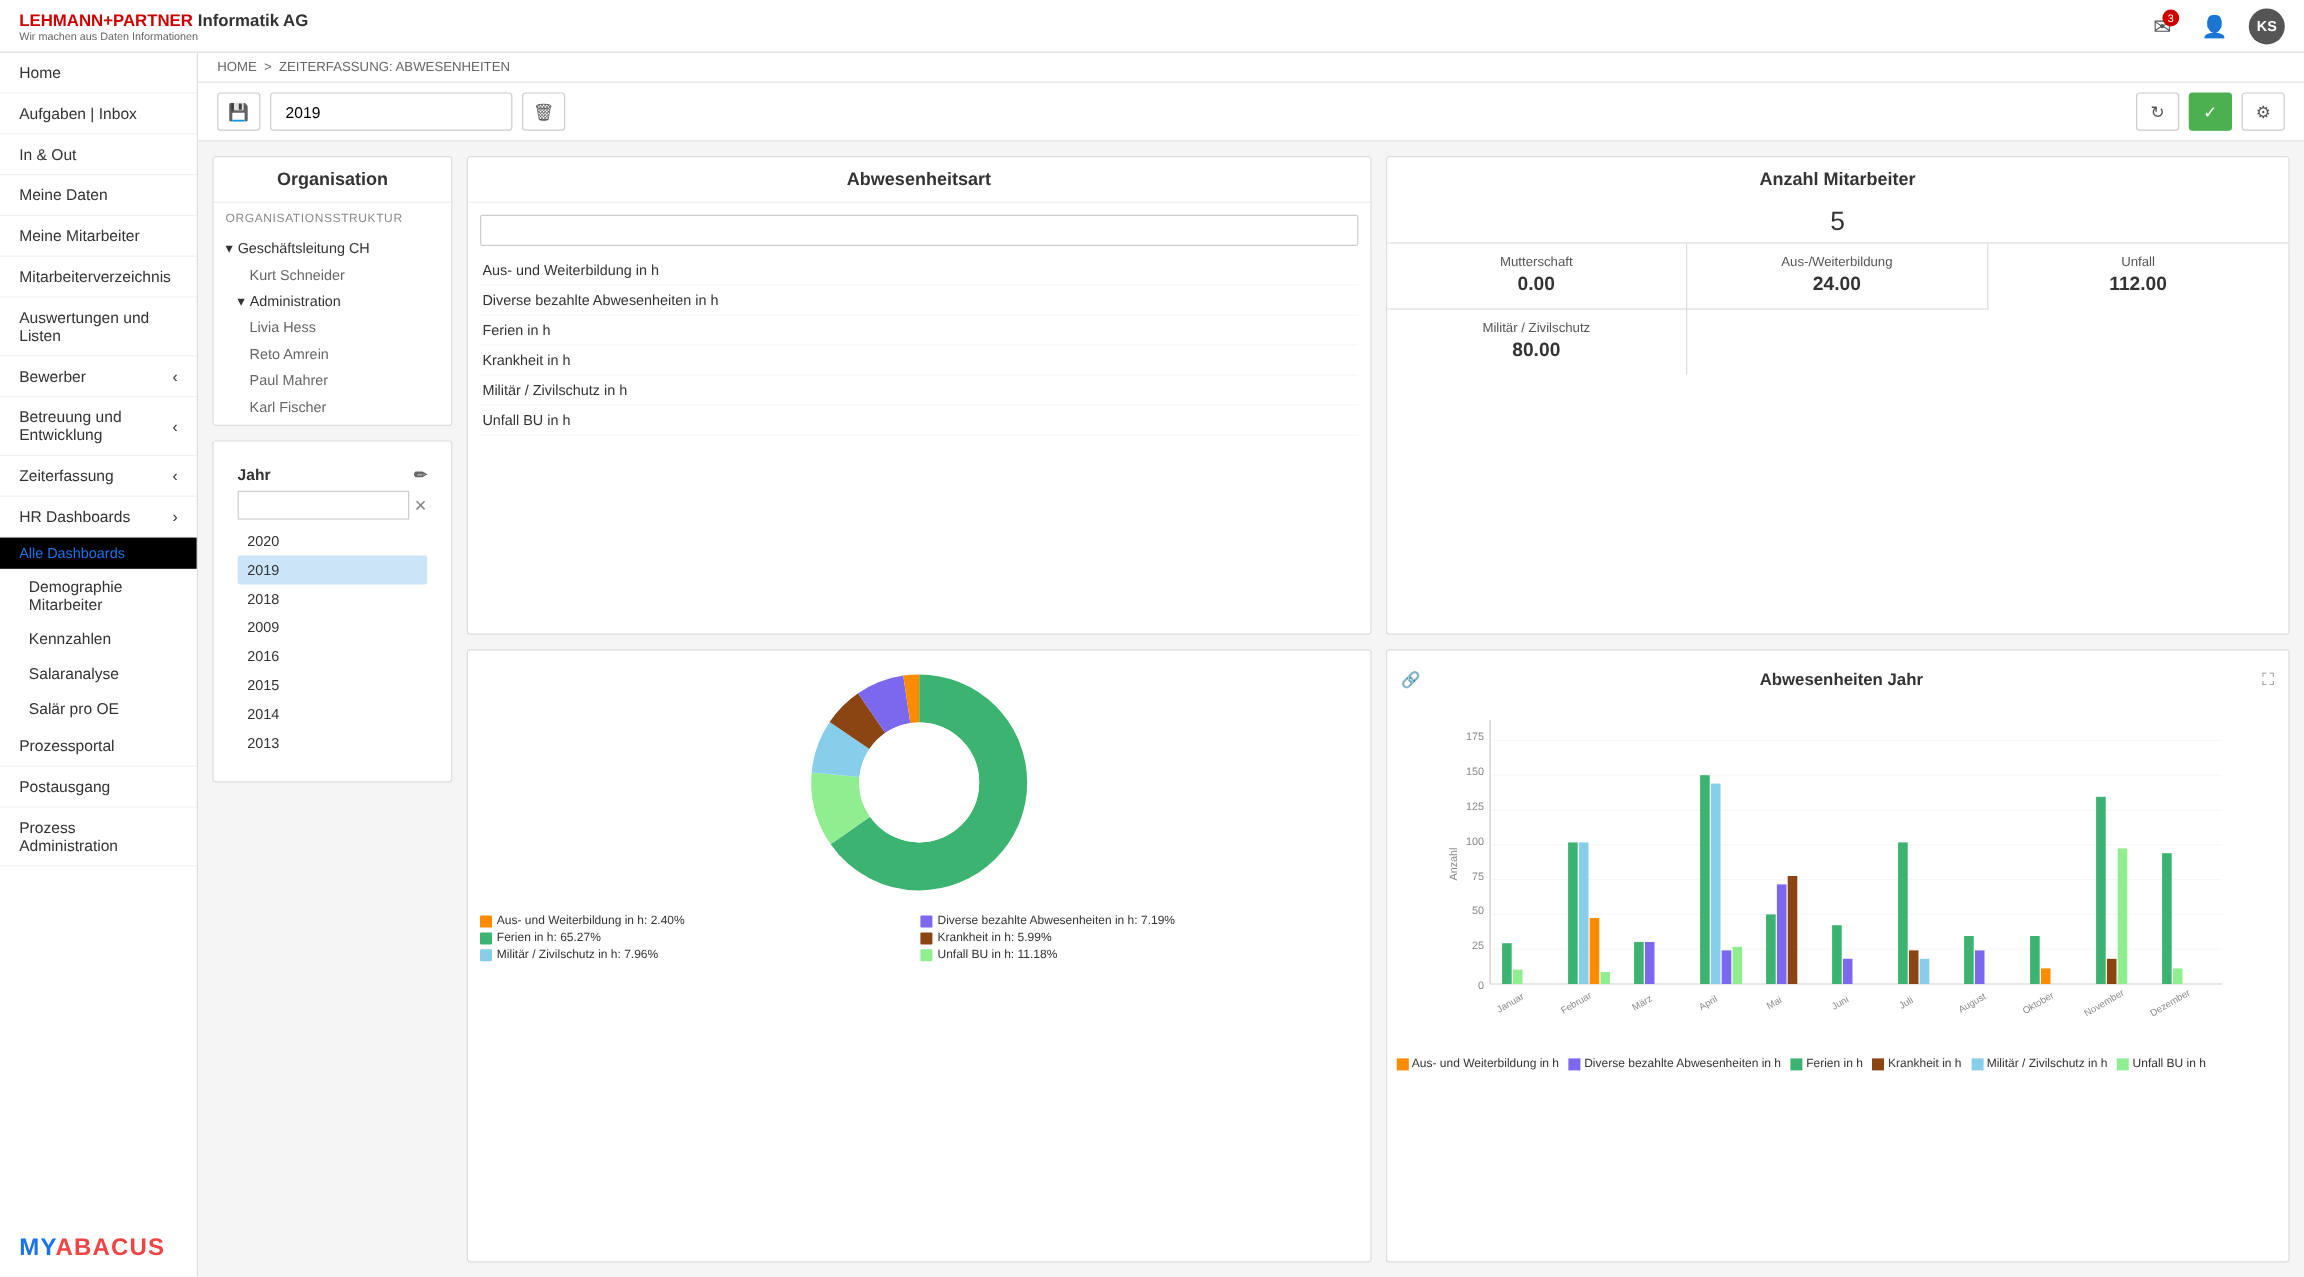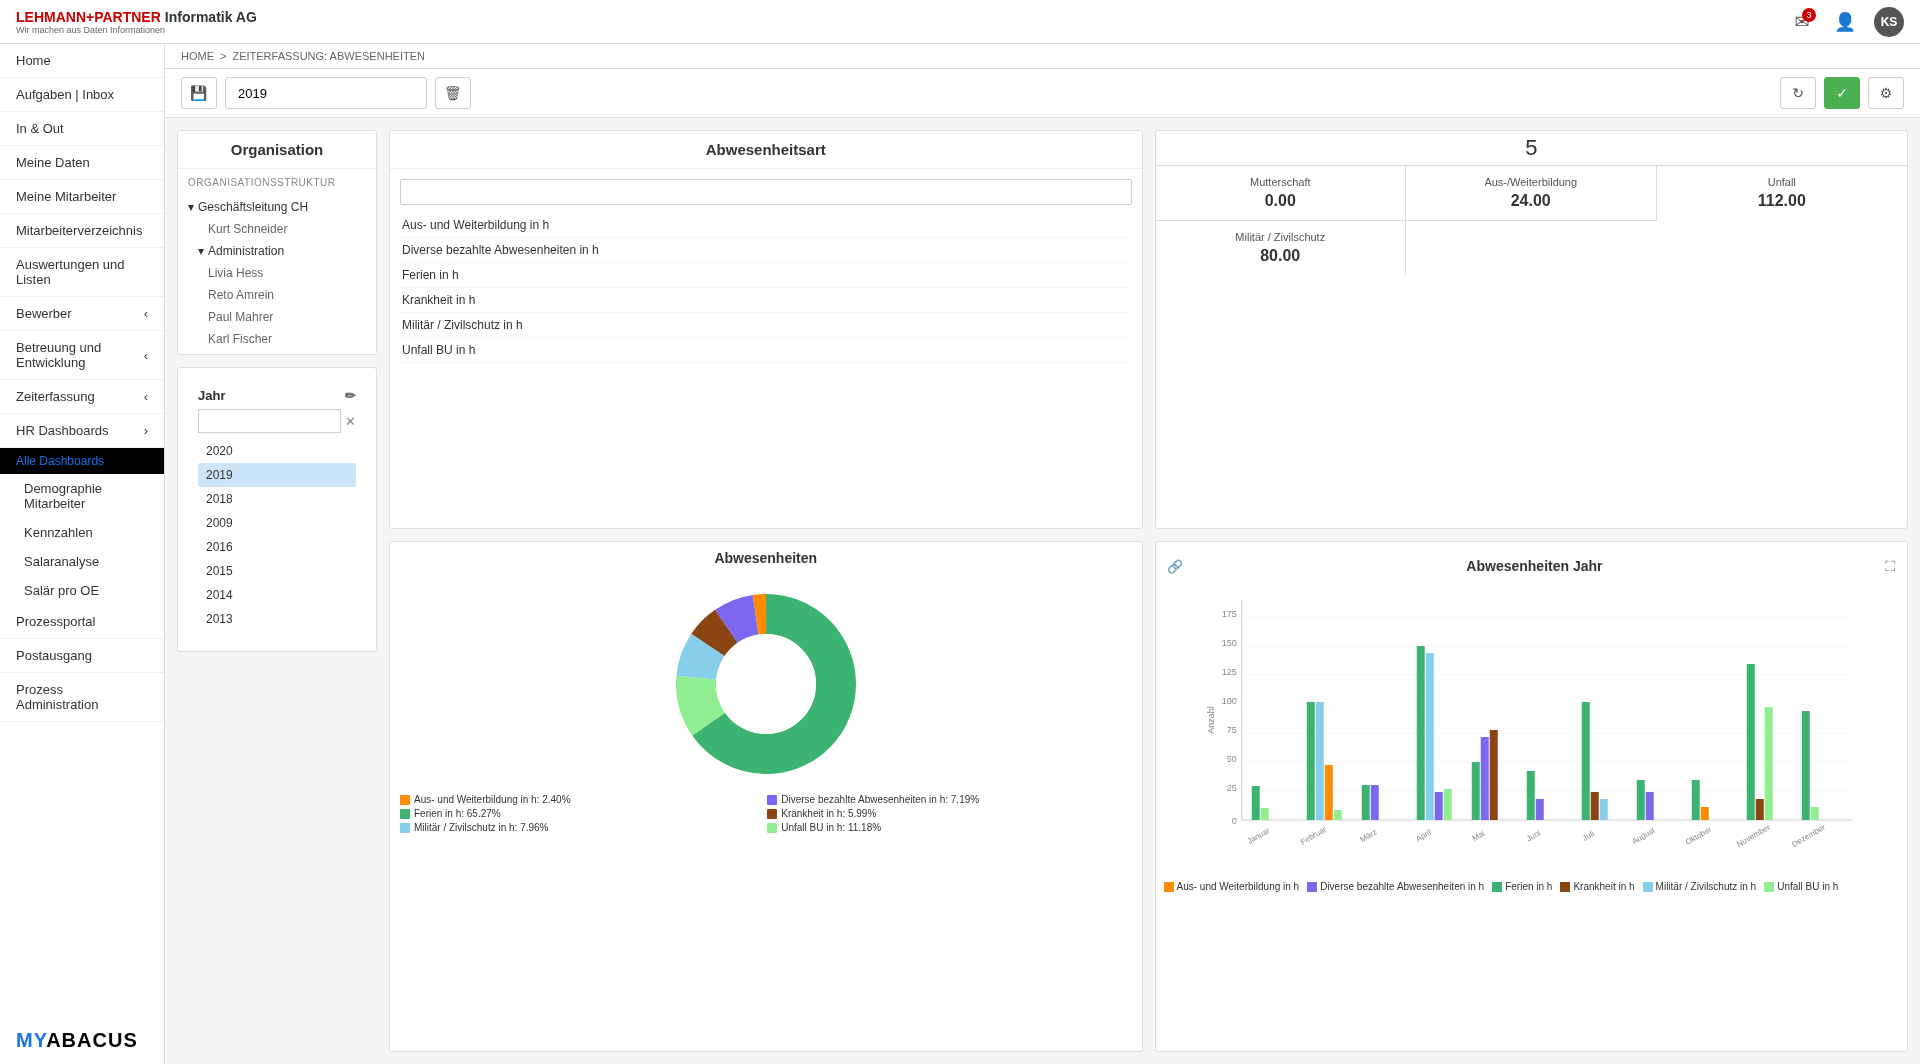--- a/index.html
+++ b/index.html
@@ -126,21 +126,21 @@
     </div>
     <div class="sidebar-section active-link">Alle Dashboards</div>
     <div class="sidebar-sub">Demographie Mitarbeiter</div>
     <div class="sidebar-sub">Kennzahlen</div>
     <div class="sidebar-sub">Salaranalyse</div>
     <div class="sidebar-sub">Salär pro OE</div>
     <div class="sidebar-item">Prozessportal</div>
     <div class="sidebar-item">Postausgang</div>
     <div class="sidebar-item">Prozess Administration</div>
     <div class="sidebar-logo-bottom">
-      <div class="myabacus-text">MY<span style="color:#000000">ABACUS</span></div>
+      <div class="myabacus-text">MY<span style="color:#ef4444">ABACUS</span></div>
     </div>
   </div>
 
   <div class="main-content">
 
     <div class="breadcrumb">
       <span>HOME</span>
       <span>&gt;</span>
       <span>ZEITERFASSUNG: ABWESENHEITEN</span>
     </div>
@@ -221,20 +221,21 @@
             <li>Diverse bezahlte Abwesenheiten in h</li>
             <li>Ferien in h</li>
             <li>Krankheit in h</li>
             <li>Militär / Zivilschutz in h</li>
             <li>Unfall BU in h</li>
           </ul>
         </div>
       </div>
 
       <div class="panel" style="grid-column:3; grid-row:1;">
+        <div class="stats-title">Anzahl Mitarbeiter</div>
         <div class="stats-count">5</div>
         <div class="stats-grid">
           <div class="stat-cell">
             <div class="stat-label">Mutterschaft</div>
             <div class="stat-value">0.00</div>
           </div>
           <div class="stat-cell">
             <div class="stat-label">Aus-/Weiterbildung</div>
             <div class="stat-value">24.00</div>
           </div>
@@ -243,21 +244,20 @@
             <div class="stat-value">112.00</div>
           </div>
           <div class="stat-cell" style="border-bottom:none;">
             <div class="stat-label">Militär / Zivilschutz</div>
             <div class="stat-value">80.00</div>
           </div>
         </div>
       </div>
 
       <div class="panel" style="grid-column:2; grid-row:2;">
-        <div class="chart-header">Abwesenheiten</div>
         <div class="donut-container">
           <svg width="200" height="200" viewBox="0 0 200 200">
 
             <circle cx="100" cy="100" r="70" fill="none" stroke="#3cb371" stroke-width="40" stroke-dasharray="286.7 153.1" stroke-dashoffset="0" transform="rotate(-90 100 100)"></circle>
             <circle cx="100" cy="100" r="70" fill="none" stroke="#90ee90" stroke-width="40" stroke-dasharray="49.1 390.7" stroke-dashoffset="-286.7" transform="rotate(-90 100 100)"></circle>
             <circle cx="100" cy="100" r="70" fill="none" stroke="#87ceeb" stroke-width="40" stroke-dasharray="34.97 404.83" stroke-dashoffset="-335.8" transform="rotate(-90 100 100)"></circle>
             <circle cx="100" cy="100" r="70" fill="none" stroke="#8b4513" stroke-width="40" stroke-dasharray="26.3 413.5" stroke-dashoffset="-370.77" transform="rotate(-90 100 100)"></circle>
             <circle cx="100" cy="100" r="70" fill="none" stroke="#7b68ee" stroke-width="40" stroke-dasharray="31.6 408.2" stroke-dashoffset="-397.07" transform="rotate(-90 100 100)"></circle>
             <circle cx="100" cy="100" r="70" fill="none" stroke="#ff8c00" stroke-width="40" stroke-dasharray="10.54 429.26" stroke-dashoffset="-428.67" transform="rotate(-90 100 100)"></circle>
             <circle cx="100" cy="100" r="50" fill="white"></circle>

